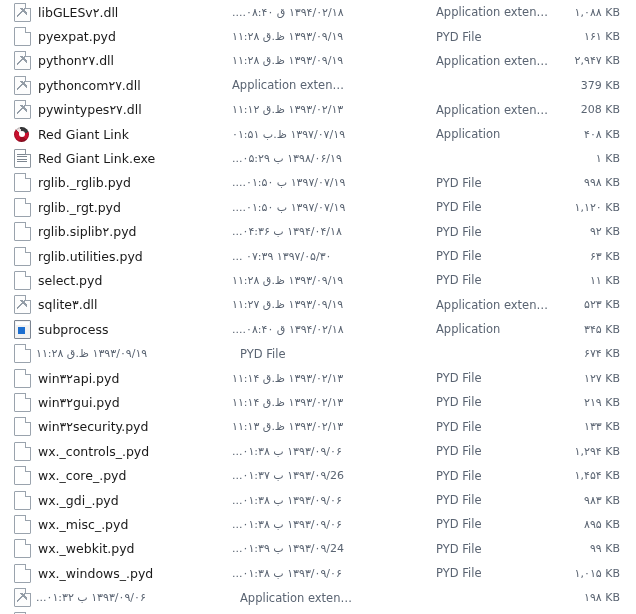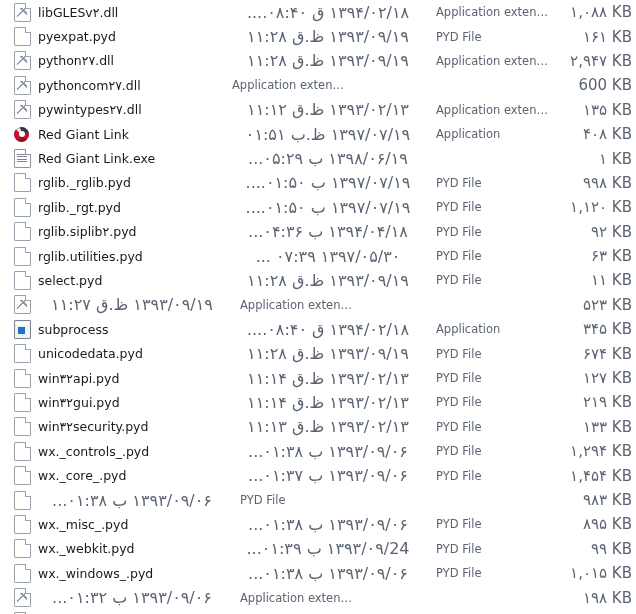--- a/index.html
+++ b/index.html
@@ -39,41 +39,41 @@
     width: 194px;
     font-size: 12.5px;
     color: #1a1a1a;
     overflow: hidden;
     text-overflow: ellipsis;
     padding-left: 2px;
   }
   .date-cell {
     flex: 0 0 auto;
     width: 192px;
-    text-align: center;
+    text-align: left;
     padding-right: 12px;
-    font-size: 16px;
+    font-size: 11px;
     color: #5a6472;
     direction: rtl;
     unicode-bidi: embed;
     overflow: hidden;
   }
   .type-cell {
     flex: 0 0 auto;
     width: 112px;
     font-size: 11.5px;
     color: #5a6472;
     overflow: hidden;
     text-overflow: ellipsis;
   }
   .size-cell {
     flex: 1 1 auto;
     text-align: right;
-    padding-right: 4px;
-    font-size: 15px;
+    padding-right: 16px;
+    font-size: 11px;
     color: #5a6472;
     overflow: hidden;
   }
 
   
   .ico {
     position: relative;
     width: 15px;
     height: 17px;
     display: inline-block;
@@ -215,30 +215,30 @@
       <div class="date-cell">۱۳۹۳/۰۹/۱۹ ظ.ق ۱۱:۲۸</div>
       <div class="type-cell">Application extens...</div>
       <div class="size-cell">۲,۹۴۷ KB</div>
     </div>
     <div class="row">
       <div class="icon-cell">
         <span class="ico ico-dll"></span>
       </div>
       <div class="name-cell">pythoncom۲۷.dll</div>
       <div class="type-cell">Application extens...</div>
-      <div class="size-cell">600 KB</div>
+      <div class="size-cell">379 KB</div>
     </div>
     <div class="row">
       <div class="icon-cell">
         <span class="ico ico-dll"></span>
       </div>
       <div class="name-cell">pywintypes۲۷.dll</div>
       <div class="date-cell">۱۳۹۳/۰۲/۱۳ ظ.ق ۱۱:۱۲</div>
       <div class="type-cell">Application extens...</div>
-      <div class="size-cell">۱۳۵ KB</div>
+      <div class="size-cell">208 KB</div>
     </div>
     <div class="row">
       <div class="icon-cell">
         <span class="ico ico-rg"></span>
       </div>
       <div class="name-cell">Red Giant Link</div>
       <div class="date-cell">۱۳۹۷/۰۷/۱۹ ظ.ب ۰۱:۵۱</div>
       <div class="type-cell">Application</div>
       <div class="size-cell">۴۰۸ KB</div>
     </div>
@@ -292,38 +292,38 @@
       </div>
       <div class="name-cell">select.pyd</div>
       <div class="date-cell">۱۳۹۳/۰۹/۱۹ ظ.ق ۱۱:۲۸</div>
       <div class="type-cell">PYD File</div>
       <div class="size-cell">۱۱ KB</div>
     </div>
     <div class="row">
       <div class="icon-cell">
         <span class="ico ico-dll"></span>
       </div>
+      <div class="name-cell">sqlite۳.dll</div>
       <div class="date-cell">۱۳۹۳/۰۹/۱۹ ظ.ق ۱۱:۲۷</div>
       <div class="type-cell">Application extens...</div>
       <div class="size-cell">۵۲۳ KB</div>
     </div>
     <div class="row">
       <div class="icon-cell">
         <span class="ico ico-app"></span>
       </div>
       <div class="name-cell">subprocess</div>
       <div class="date-cell">۱۳۹۴/۰۲/۱۸ ق ۰۸:۴۰....</div>
       <div class="type-cell">Application</div>
       <div class="size-cell">۳۴۵ KB</div>
     </div>
     <div class="row">
       <div class="icon-cell">
         <span class="ico ico-page"></span>
       </div>
-      <div class="name-cell">unicodedata.pyd</div>
       <div class="date-cell">۱۳۹۳/۰۹/۱۹ ظ.ق ۱۱:۲۸</div>
       <div class="type-cell">PYD File</div>
       <div class="size-cell">۶۷۴ KB</div>
     </div>
     <div class="row">
       <div class="icon-cell">
         <span class="ico ico-page"></span>
       </div>
       <div class="name-cell">win۳۲api.pyd</div>
       <div class="date-cell">۱۳۹۳/۰۲/۱۳ ظ.ق ۱۱:۱۴</div>
@@ -355,28 +355,29 @@
       <div class="name-cell">wx._controls_.pyd</div>
       <div class="date-cell">۱۳۹۳/۰۹/۰۶ ب ۰۱:۳۸...</div>
       <div class="type-cell">PYD File</div>
       <div class="size-cell">۱,۲۹۴ KB</div>
     </div>
     <div class="row">
       <div class="icon-cell">
         <span class="ico ico-page"></span>
       </div>
       <div class="name-cell">wx._core_.pyd</div>
-      <div class="date-cell">۱۳۹۳/۰۹/۰۶ ب ۰۱:۳۷...</div>
+      <div class="date-cell">۱۳۹۳/۰۹/26 ب ۰۱:۳۷...</div>
       <div class="type-cell">PYD File</div>
       <div class="size-cell">۱,۴۵۴ KB</div>
     </div>
     <div class="row">
       <div class="icon-cell">
         <span class="ico ico-page"></span>
       </div>
+      <div class="name-cell">wx._gdi_.pyd</div>
       <div class="date-cell">۱۳۹۳/۰۹/۰۶ ب ۰۱:۳۸...</div>
       <div class="type-cell">PYD File</div>
       <div class="size-cell">۹۸۳ KB</div>
     </div>
     <div class="row">
       <div class="icon-cell">
         <span class="ico ico-page"></span>
       </div>
       <div class="name-cell">wx._misc_.pyd</div>
       <div class="date-cell">۱۳۹۳/۰۹/۰۶ ب ۰۱:۳۸...</div>

